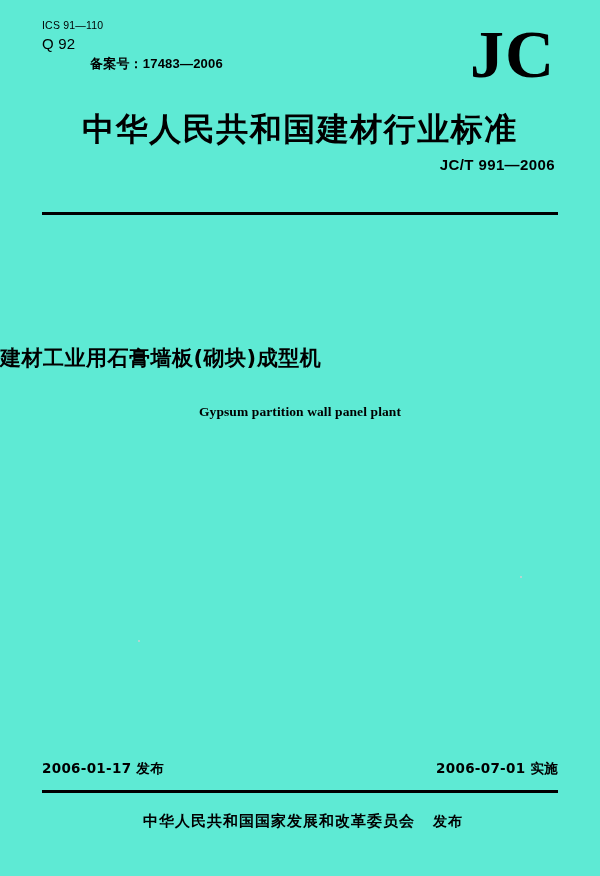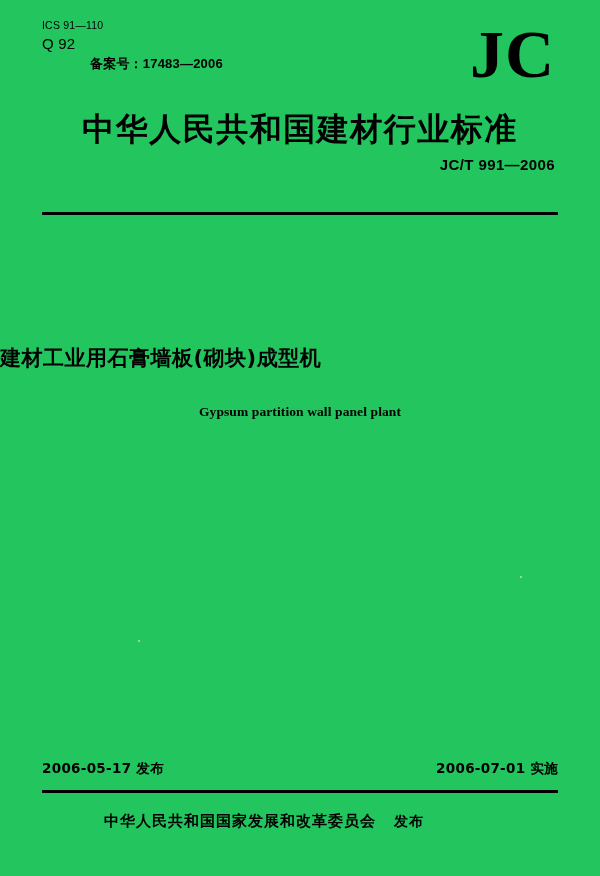--- a/index.html
+++ b/index.html
@@ -13,21 +13,21 @@
     font-family: "Liberation Serif", serif;
     color: #000000;
     position: relative;
     overflow: hidden;
   }
   .page {
     position: absolute;
     left: 0; top: 0;
     width: 600px;
     height: 876px;
-    background: #22c55e;
+    background: #5eead4;
   }
 
   
   .id-block {
     position: absolute;
     left: 42px;
     top: 18px;
     font-family: "Liberation Sans", sans-serif;
     line-height: 1.45;
   }
@@ -140,20 +140,21 @@
   .issuer {
     position: absolute;
     left: 0;
     top: 812px;
     width: 528px;
     text-align: center;
     font-family: "DejaVu Sans", sans-serif;
     font-weight: bold;
     font-size: 15px;
     letter-spacing: 1px;
+    padding-left: 39px;
   }
   .issuer .pub {
     margin-left: 18px;
     font-size: 14px;
   }
 
   
   .speck {
     position: absolute;
     background: #cfcfcf;
@@ -179,21 +180,21 @@
 
   <div class="std-no">JC/T 991—2006</div>
 
   <div class="rule"></div>
 
   <div class="doc-title">建材工业用石膏墙板(砌块)成型机</div>
 
   <div class="doc-subtitle">Gypsum partition wall panel plant</div>
 
   <div class="dates">
-    <span>2006-05-17 发布</span>
+    <span>2006-01-17 发布</span>
     <span>2006-07-01 实施</span>
   </div>
 
   <div class="rule-bottom"></div>
 
   <div class="issuer">
     <span>中华人民共和国国家发展和改革委员会</span><span class="pub">发布</span>
   </div>
 
   <div class="speck" style="left:520px; top:576px;"></div>

